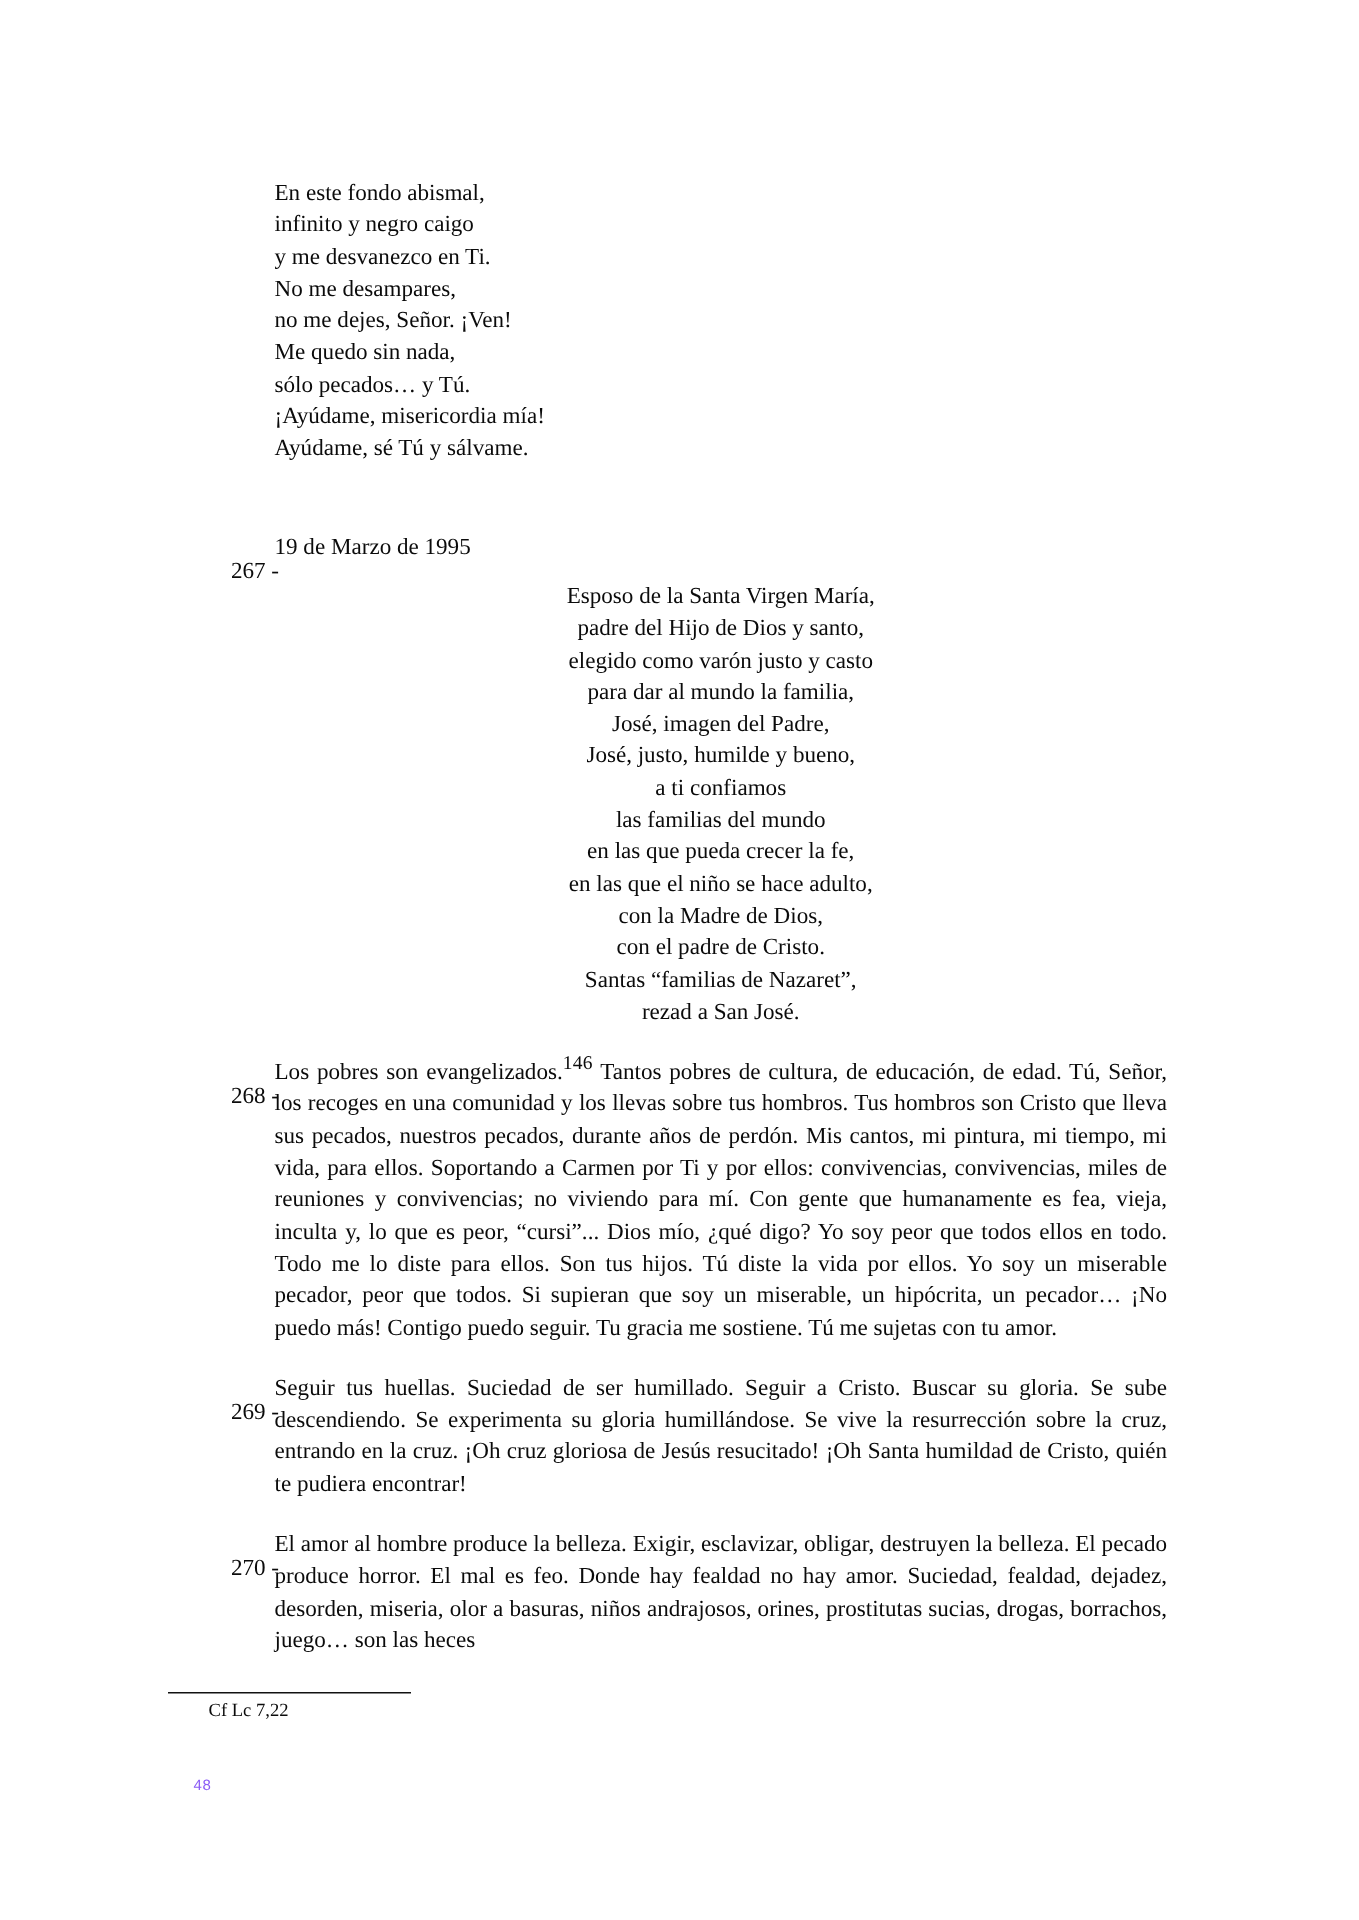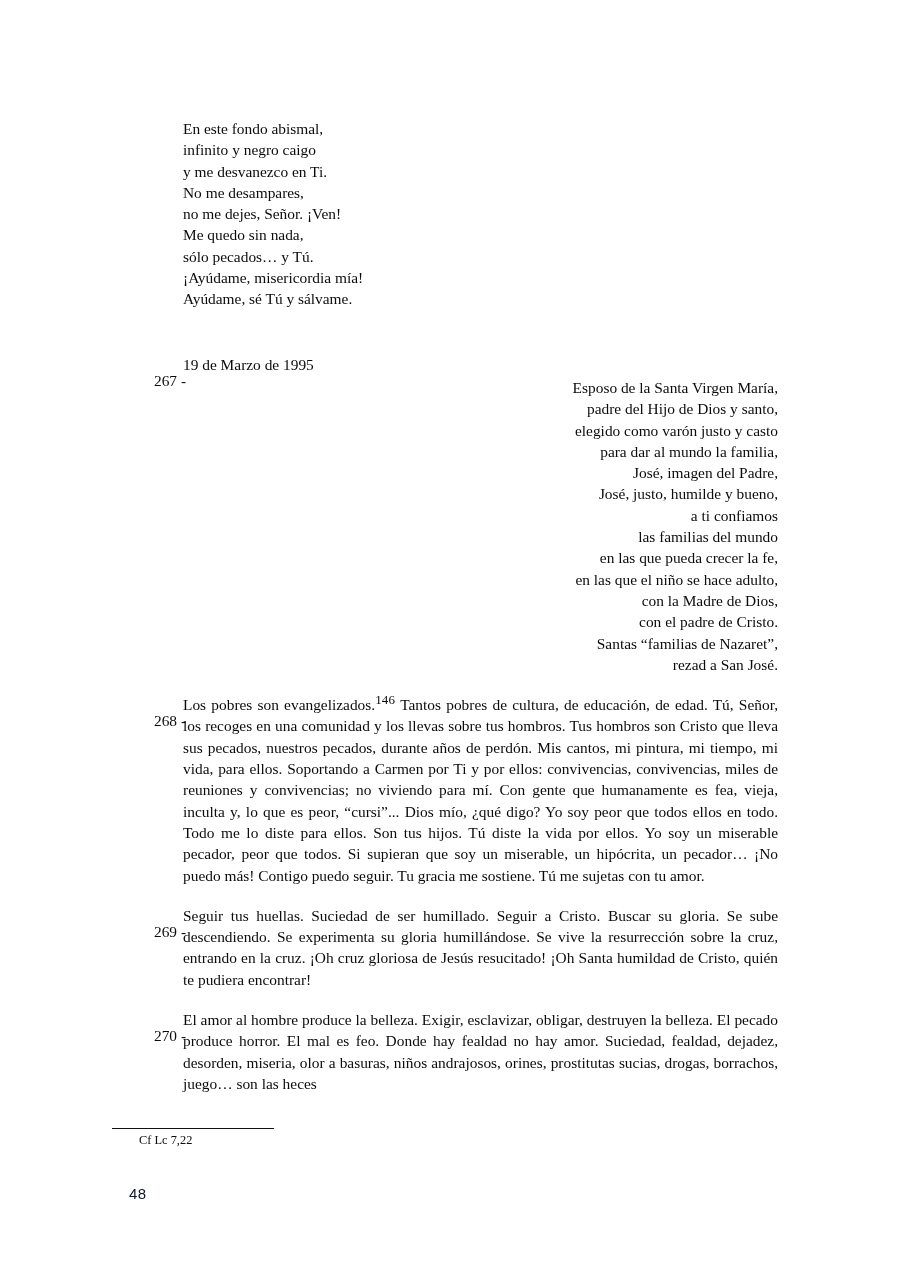--- a/index.html
+++ b/index.html
@@ -66,22 +66,22 @@
     text-align: justify;
     text-justify: inter-word;
     hyphens: none;
   }
   .entry-heading {
     text-align: left;
     margin-bottom: 2px;
     margin-top: 44px;
   }
   .entry-verse {
-    margin: 0;
-    text-align: right;
+    margin: 12px;
+    text-align: center;
     white-space: pre-wrap;
   }
 
   sup.fn-ref {
     font-size: 13px;
     vertical-align: super;
     line-height: 0;
     letter-spacing: 0.2px;
   }
 
@@ -104,22 +104,22 @@
     padding-left: 27px;
     text-align: left;
   }
 
   
   .page-number {
     position: absolute;
     left: 129px;
     top: 1185px;
     font-family: "Liberation Sans", "DejaVu Sans", sans-serif;
-    font-size: 15px;
-    color: #0f172a;
+    font-size: 10px;
+    color: #8b5cf6;
     letter-spacing: 0.5px;
   }
 </style>
 </head>
 <body>
 
 <div class="page">
 
   <div class="content">
 

